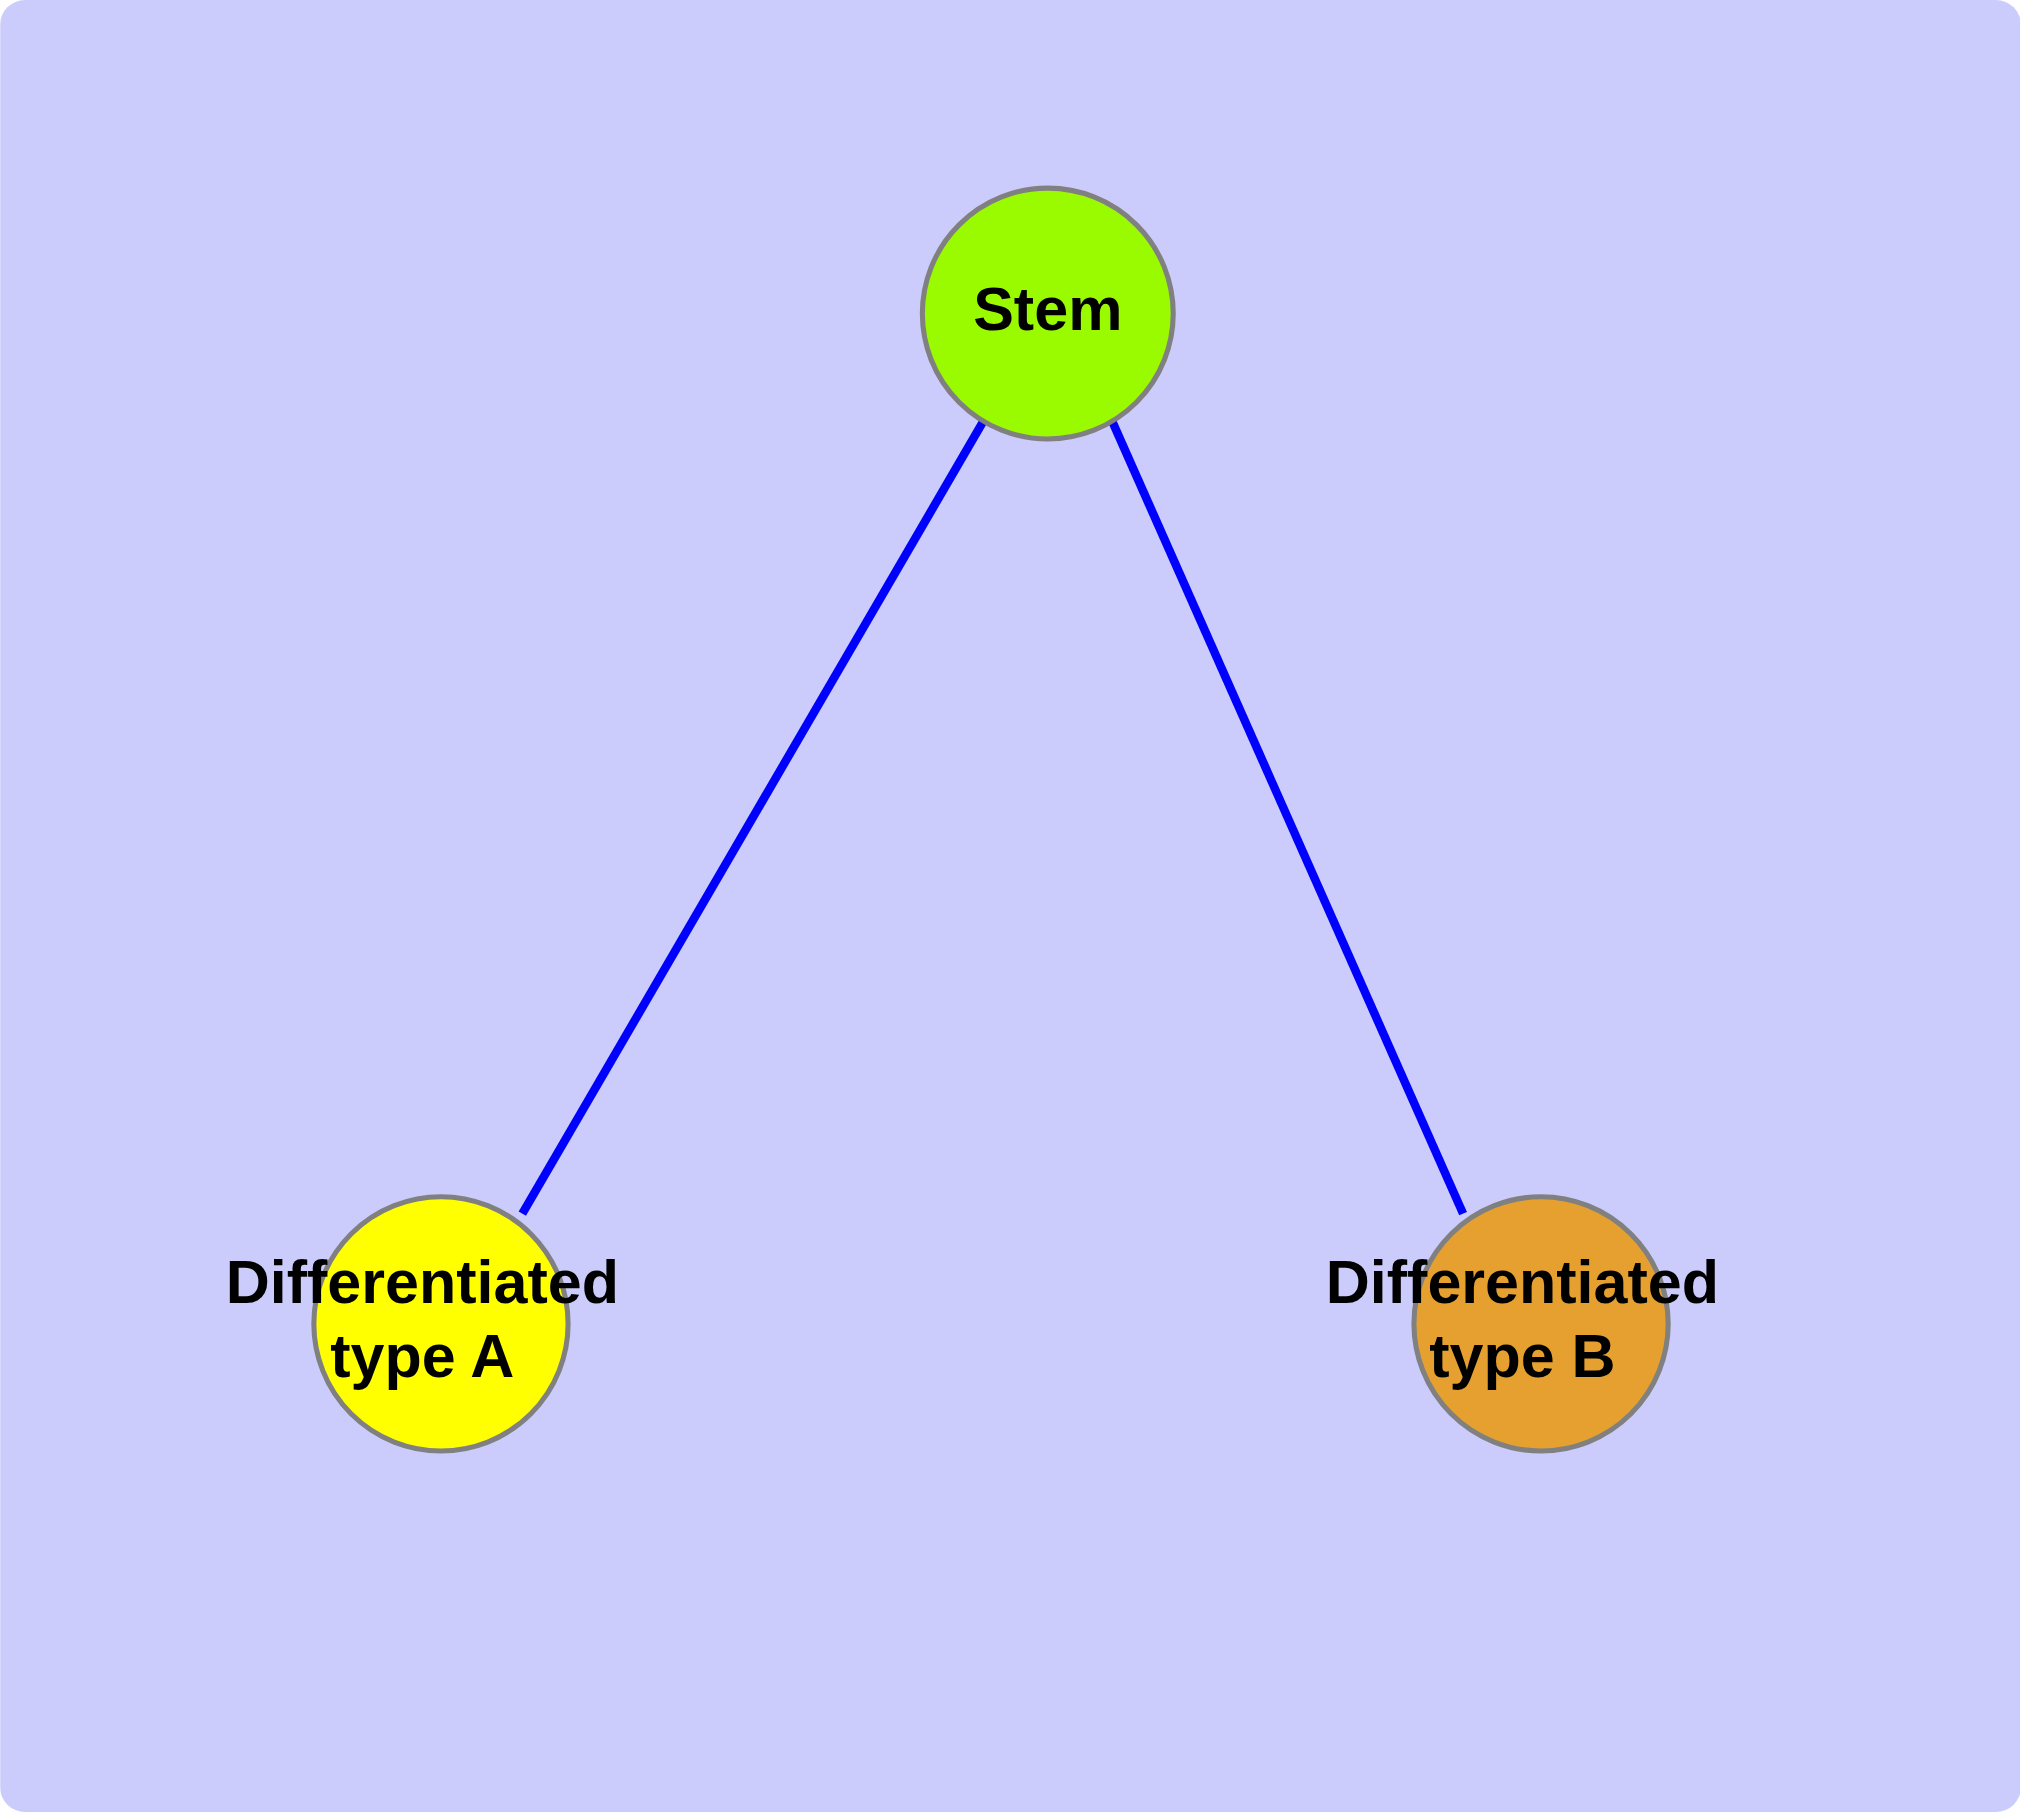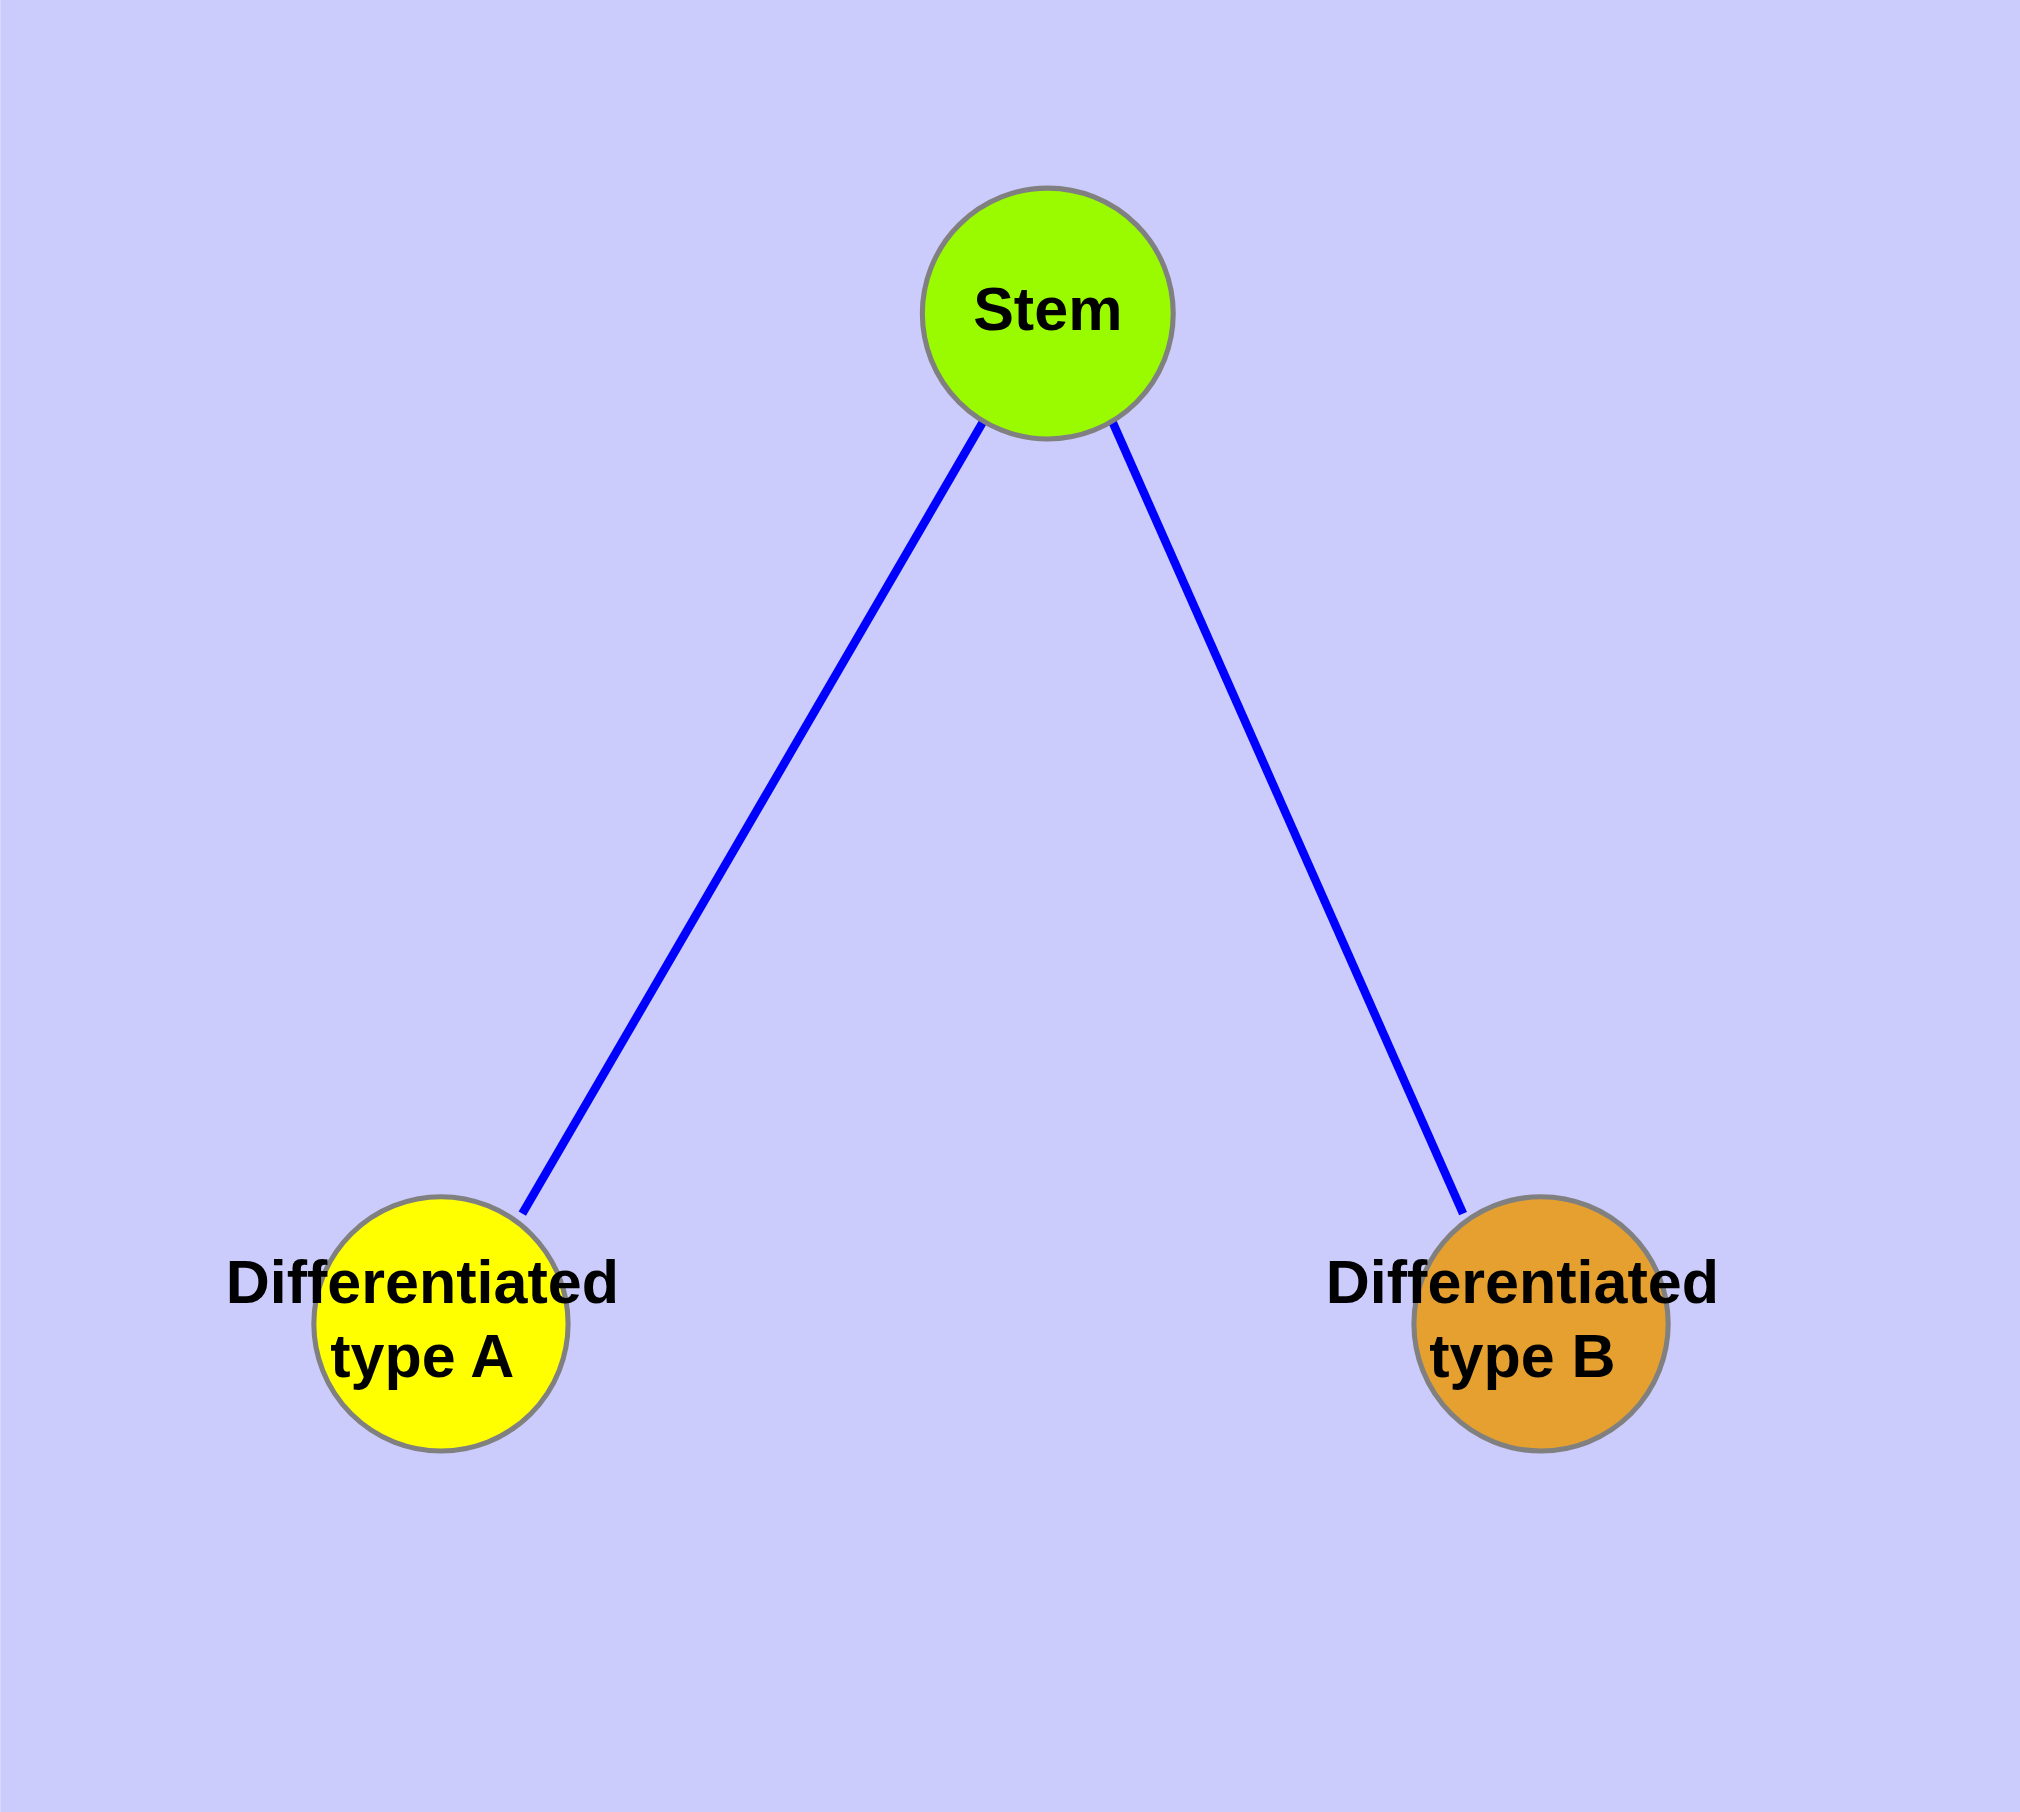--- a/index.html
+++ b/index.html
@@ -6,20 +6,21 @@
     margin: 0;
     padding: 0;
     background: #ffffff;
   }
   #canvas {
     position: relative;
     width: 2021px;
     height: 1812px;
     overflow: hidden;
     font-family: "Liberation Sans", "DejaVu Sans", sans-serif;
+    border-radius: 25px;
   }
   #graph-svg {
     position: absolute;
     left: 0;
     top: 0;
     width: 2021px;
     height: 1812px;
     display: block;
   }
   .node-label {

